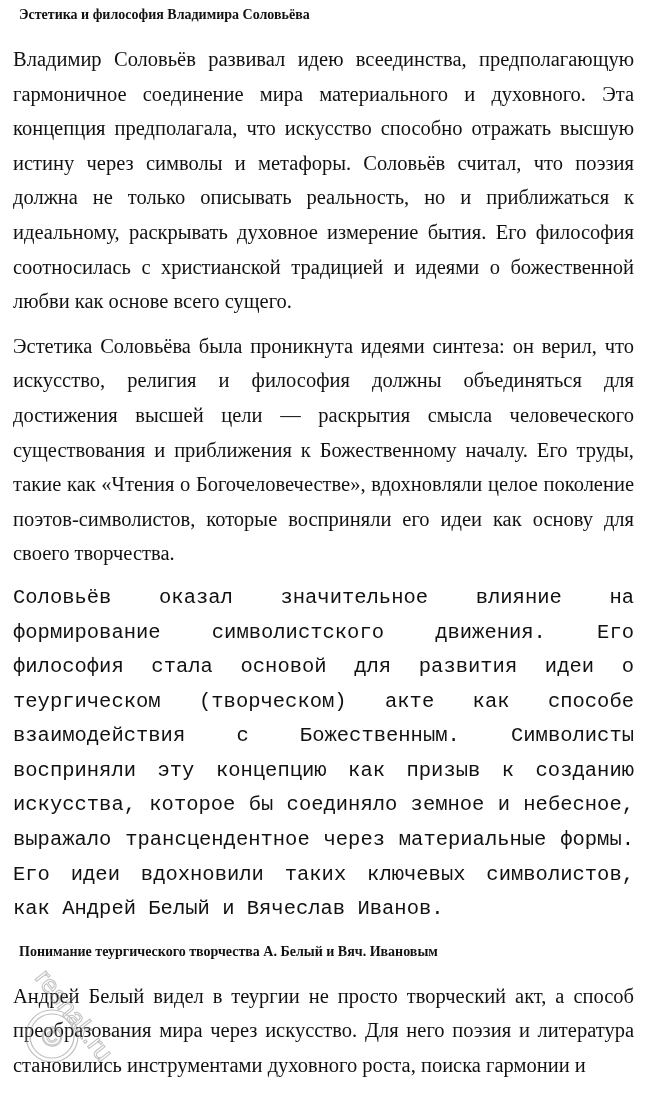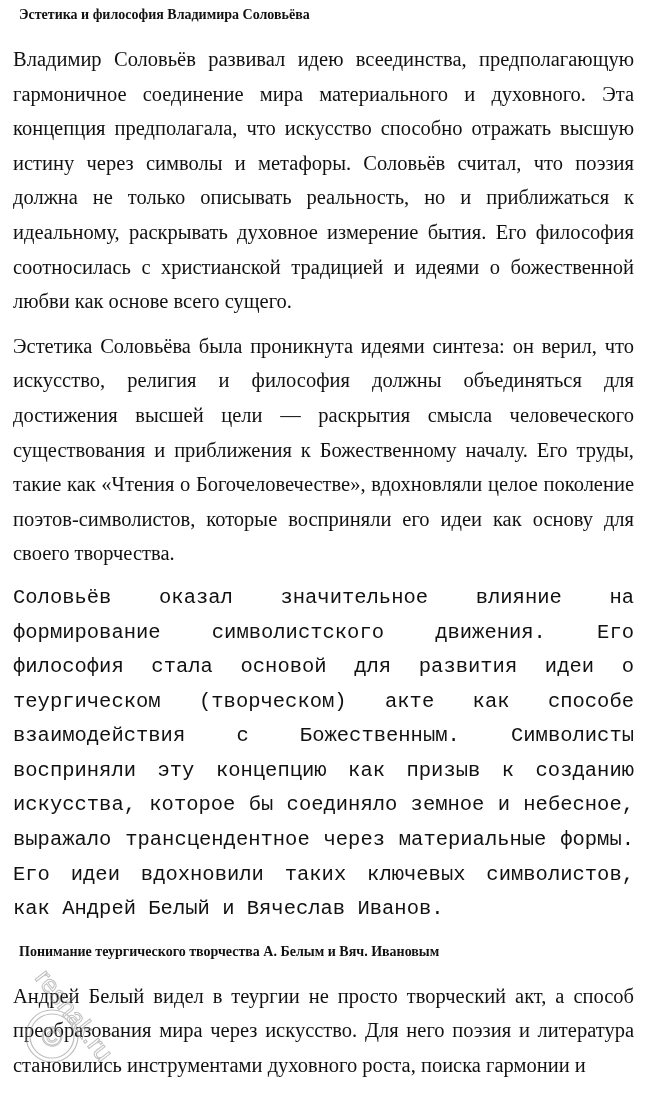--- a/index.html
+++ b/index.html
@@ -61,21 +61,21 @@
 <body>
 
 <div class="page">
 
   <h2 id="h1" class="heading">Эстетика и философия Владимира Соловьёва</h2>
   <p id="p1" class="para">Владимир Соловьёв развивал идею всеединства, предполагающую гармоничное соединение мира материального и духовного. Эта концепция предполагала, что искусство способно отражать высшую истину через символы и метафоры. Соловьёв считал, что поэзия должна не только описывать реальность, но и приближаться к идеальному, раскрывать духовное измерение бытия. Его философия соотносилась с христианской традицией и идеями о божественной любви как основе всего сущего.</p>
   <p id="p2" class="para">Эстетика Соловьёва была проникнута идеями синтеза: он верил, что искусство, религия и философия должны объединяться для достижения высшей цели — раскрытия смысла человеческого существования и приближения к Божественному началу. Его труды, такие как «Чтения о Богочеловечестве», вдохновляли целое поколение поэтов-символистов, которые восприняли его идеи как основу для своего творчества.</p>
 
   <p id="p3" class="para">Соловьёв оказал значительное влияние на формирование символистского движения. Его философия стала основой для развития идеи о теургическом (творческом) акте как способе взаимодействия с Божественным. Символисты восприняли эту концепцию как призыв к созданию искусства, которое бы соединяло земное и небесное, выражало трансцендентное через материальные формы. Его идеи вдохновили таких ключевых символистов, как Андрей Белый и Вячеслав Иванов.</p>
 
-  <h2 id="h3" class="heading">Понимание теургического творчества А. Белым и Вяч. Ивановым</h2>
+  <h2 id="h3" class="heading">Понимание теургического творчества А. Белый и Вяч. Ивановым</h2>
   <p id="p4" class="para"><b>Андрей Белый</b><span> видел в теургии не просто творческий акт, а способ преобразования мира через искусство. Для него поэзия и литература становились инструментами духовного роста, поиска гармонии и</span></p>
 
 </div>
 
 <div class="watermark">
   <svg width="130" height="130" viewBox="0 0 130 130">
     <circle cx="38" cy="78" r="26" fill="none" stroke="#8a8a8a" stroke-width="1.2"></circle>
     <circle cx="38" cy="78" r="22" fill="none" stroke="#8a8a8a" stroke-width="1.2"></circle>
     <text x="38" y="88" text-anchor="middle" font-family="Liberation Sans, sans-serif" font-size="28" fill="none" stroke="#8a8a8a" stroke-width="1">©</text>
     <text x="0" y="0" transform="translate(20,20) rotate(52)" font-family="Liberation Sans, sans-serif" font-size="26" fill="none" stroke="#8a8a8a" stroke-width="1">reshak.ru</text>

